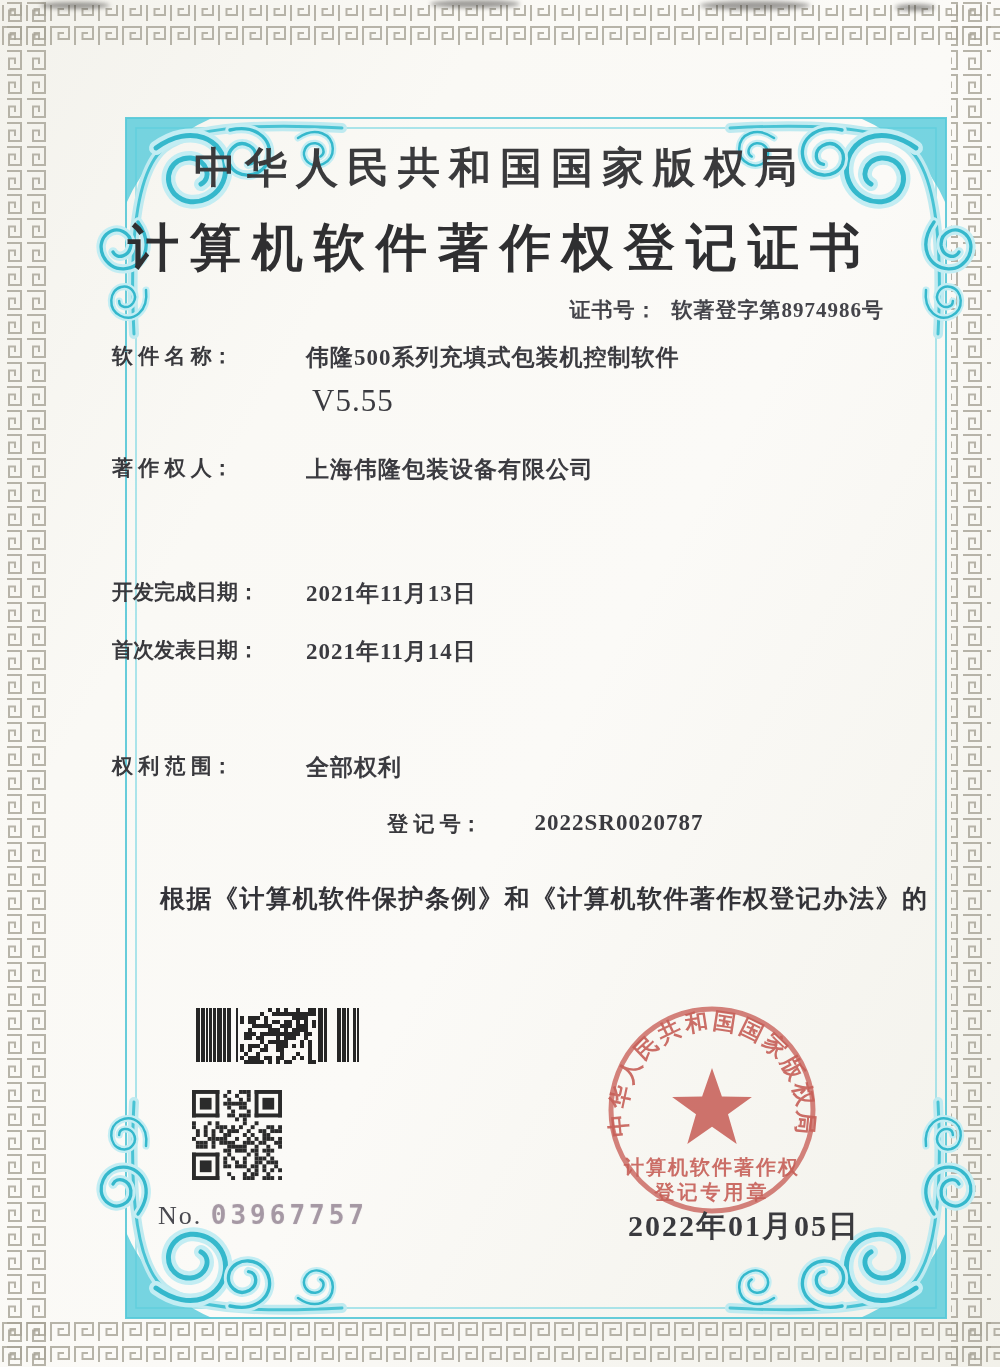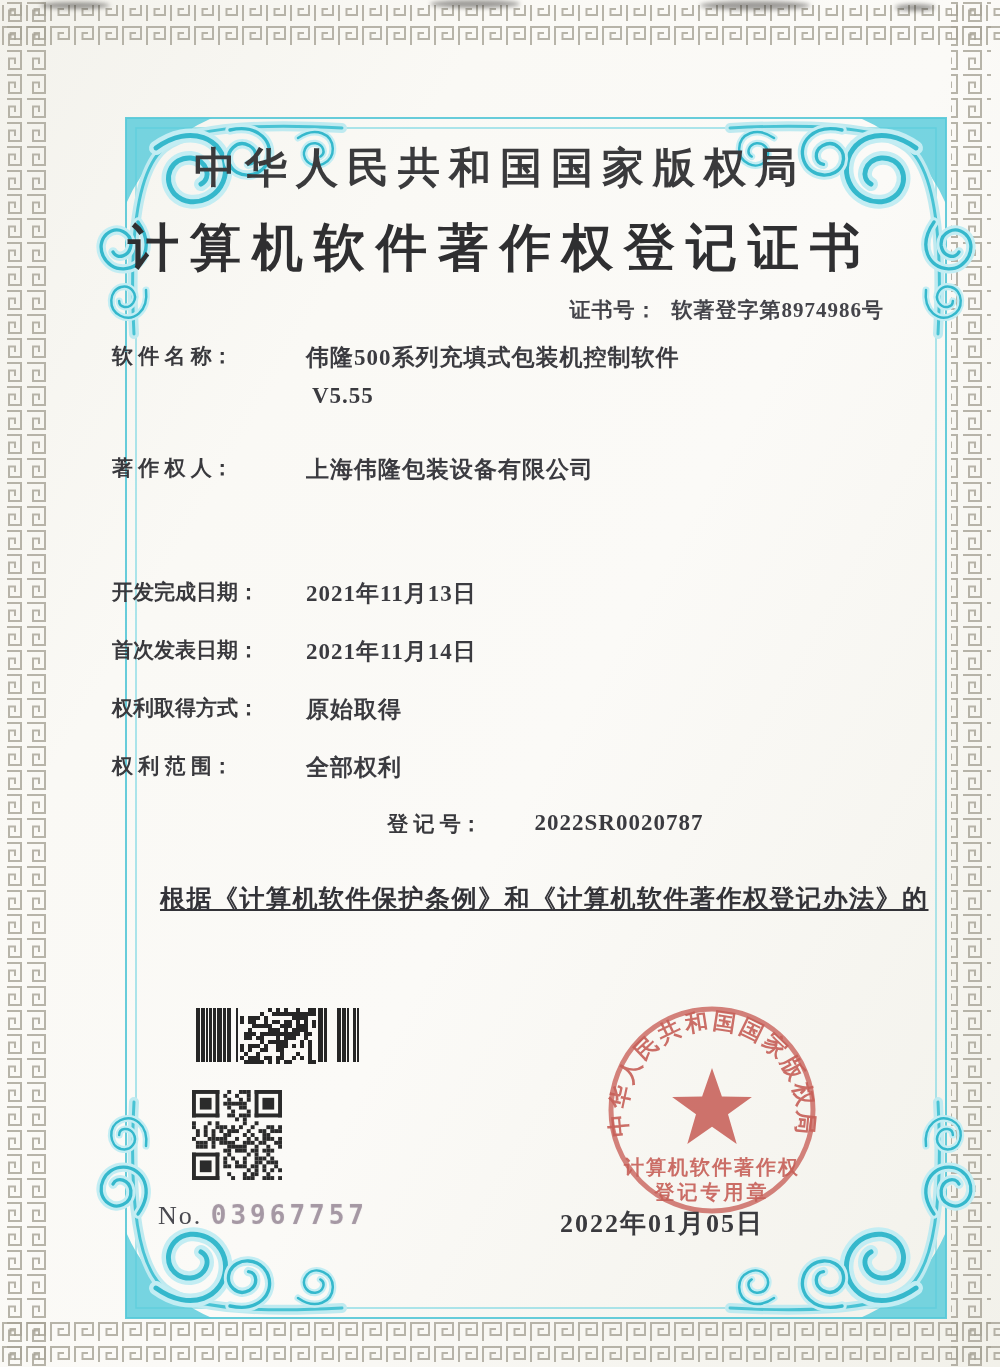--- a/index.html
+++ b/index.html
@@ -34,38 +34,38 @@
   .field-row{position:absolute;left:112px;width:820px;color:#3b3b3f;}
   .field-row .flabel{
     display:inline-block;width:188px;font-size:21px;font-weight:700;letter-spacing:0;
     vertical-align:top;color:#39393d;
   }
   .field-row .fvalue{
     display:inline-block;margin-left:6px;font-size:23px;font-weight:700;color:#3b3b40;
     letter-spacing:1px;vertical-align:top;max-width:600px;
   }
   .field-row .fvalue2{
-    display:block;margin-left:194px;padding-left:6px;font-size:23px;font-weight:700;color:#3b3b40;
+    display:block;margin-left:194px;padding-left:6px;font-size:31px;font-weight:400;color:#3b3b40;
     letter-spacing:1px;margin-top:10px;
   }
   .statement-line{
-    position:absolute;color:#333338;font-size:25px;font-weight:600;letter-spacing:1.5px;text-decoration:underline;
+    position:absolute;color:#333338;font-size:25px;font-weight:600;letter-spacing:1.5px;
   }
   .barcode-box{position:absolute;left:196px;top:1006px;width:164px;height:60px;}
   .qr-box{position:absolute;left:192px;top:1090px;width:90px;height:90px;}
   .serial-line{position:absolute;left:158px;top:1200px;font-size:26px;}
   .serial-line .no-lbl{font-weight:400;color:#4a4a50;letter-spacing:2px;}
   .serial-line .no-val{
     font-family:"DejaVu Sans Mono","Liberation Mono",monospace;
     color:rgba(130,112,130,.55);font-weight:700;letter-spacing:4px;margin-left:2px;
     text-shadow:0 0 1px rgba(130,112,130,.35);
   }
   .issue-date{
-    position:absolute;left:560px;top:1206px;width:300px;text-align:left;
-    font-size:26px;font-weight:700;color:#3a3a3e;letter-spacing:2px;
+    position:absolute;left:560px;top:1206px;width:300px;text-align:right;
+    font-size:30px;font-weight:700;color:#3a3a3e;letter-spacing:2px;
   }
   .seal-svg{position:absolute;left:592px;top:992px;opacity:.88;}
 </style>
 </head>
 <body>
 
 <div class="page">
 
   <svg class="frame-svg" width="1000" height="1367" viewBox="0 0 1000 1367">
     <defs>
@@ -122,23 +122,20 @@
     <span class="fvalue2">V5.55</span>
   </div>
   <div class="field-row" style="top:454px;">
     <span class="flabel">著 作 权 人：</span><span class="fvalue">上海伟隆包装设备有限公司</span>
   </div>
   <div class="field-row" style="top:578px;">
     <span class="flabel">开发完成日期：</span><span class="fvalue">2021年11月13日</span>
   </div>
   <div class="field-row" style="top:636px;">
     <span class="flabel">首次发表日期：</span><span class="fvalue">2021年11月14日</span>
-  </div>
-  <div class="field-row" style="top:694px;">
-    <span class="flabel">权利取得方式：</span><span class="fvalue">原始取得</span>
   </div>
   <div class="field-row" style="top:752px;">
     <span class="flabel">权 利 范 围：</span><span class="fvalue">全部权利</span>
   </div>
   <div class="field-row" style="top:810px;text-align:center;">
     <span class="flabel">登  记  号：</span><span class="fvalue">2022SR0020787</span>
   </div>
 
   <div class="statement-line" style="left:160px;top:882px;">根据《计算机软件保护条例》和《计算机软件著作权登记办法》的</div>
 

